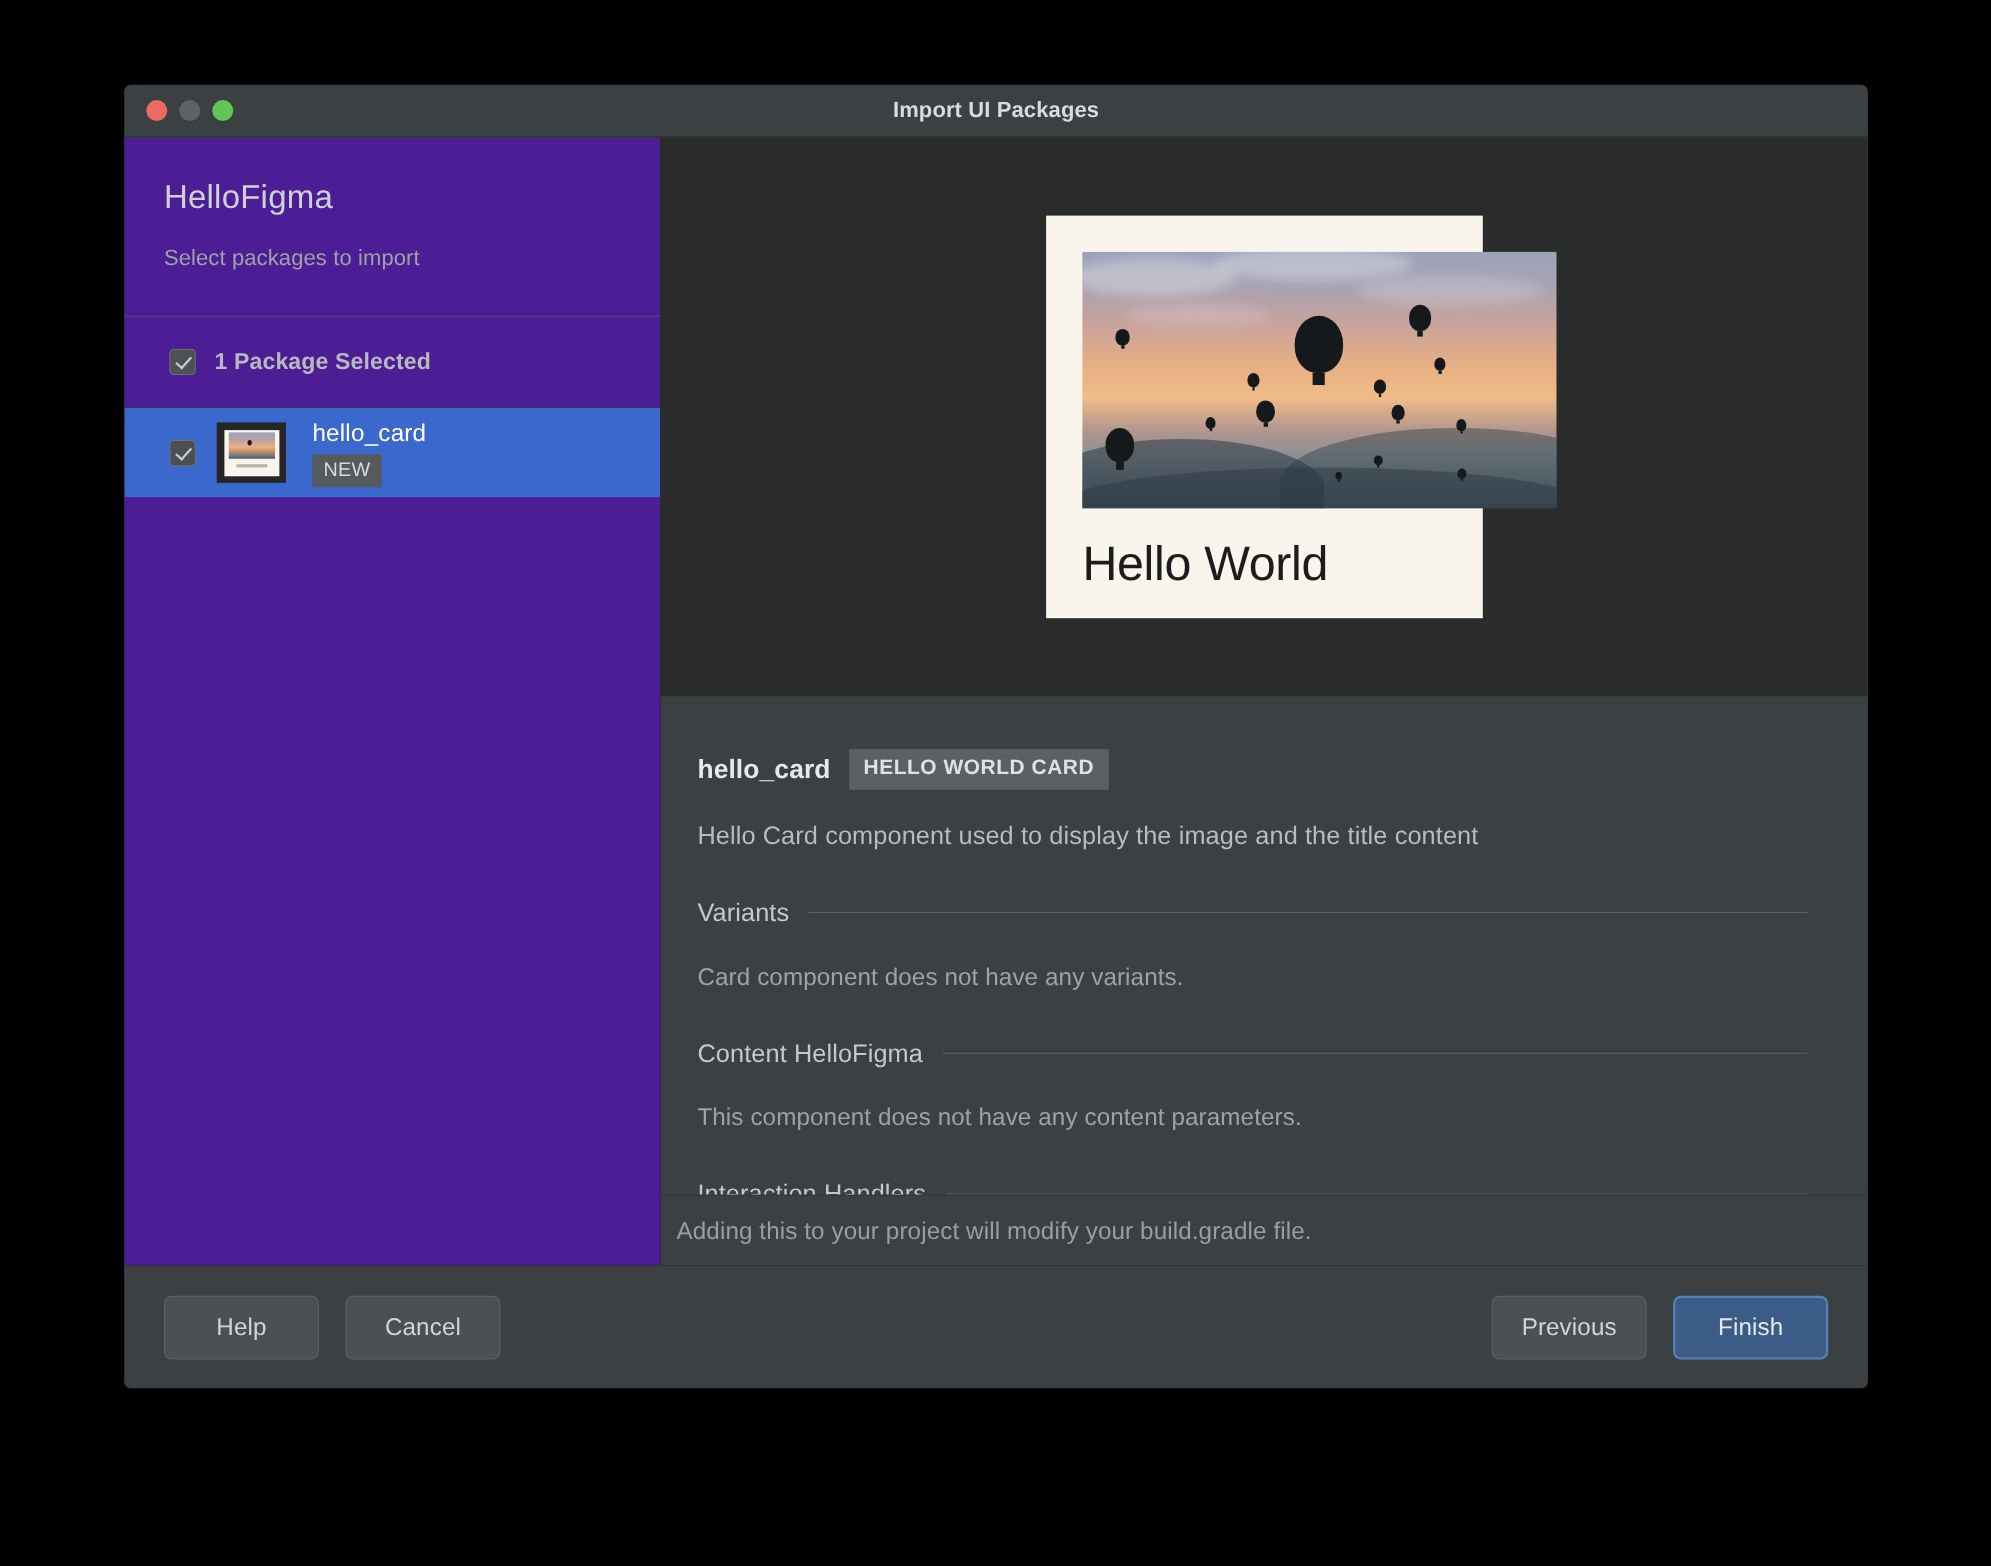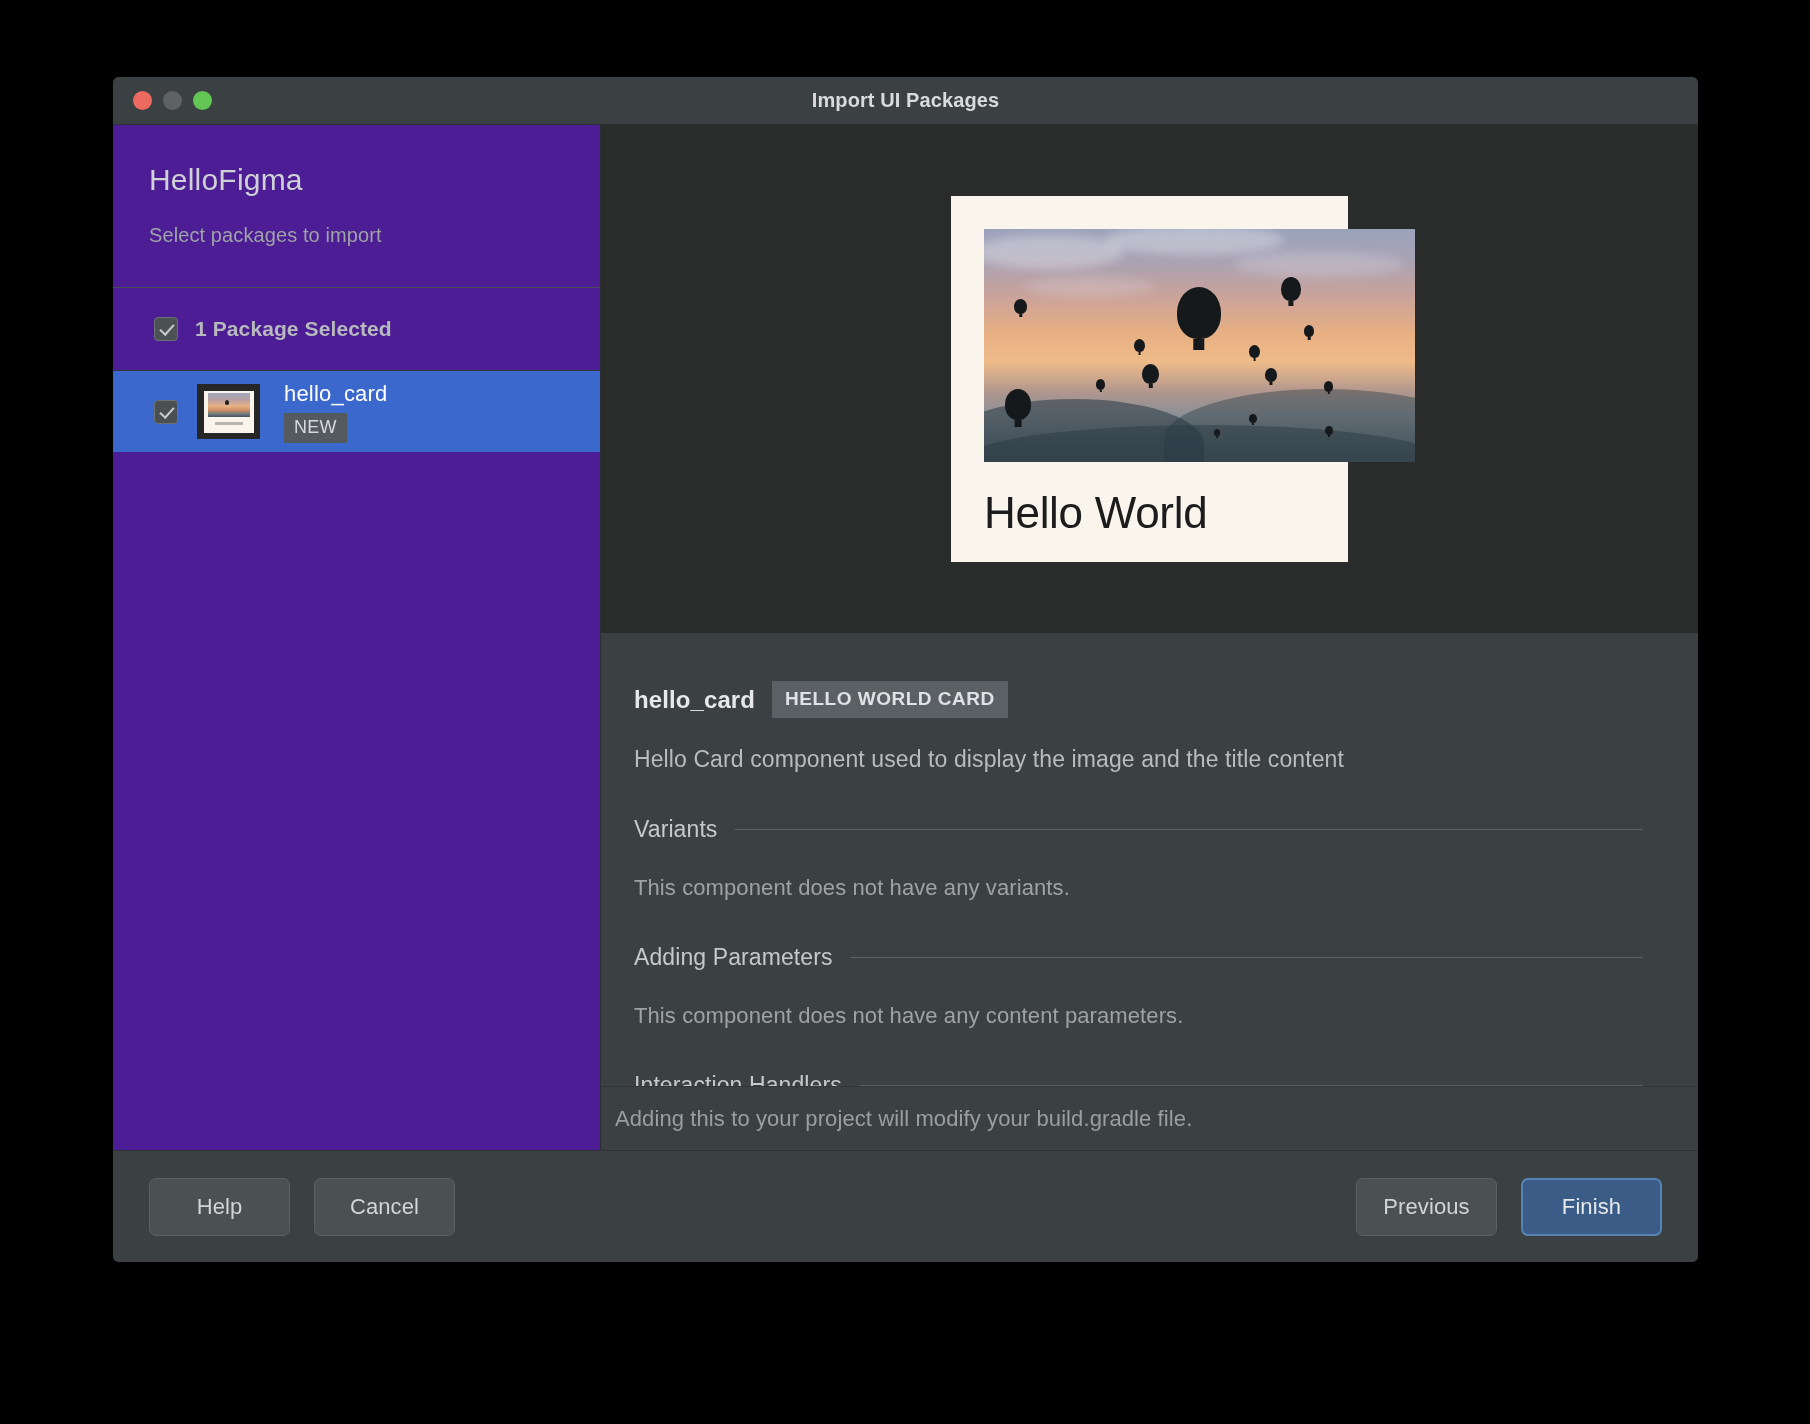--- a/index.html
+++ b/index.html
@@ -496,24 +496,24 @@
             <div class="detail-name">hello_card</div>
             <div class="detail-badge">HELLO WORLD CARD</div>
           </div>
 
           <div class="detail-desc">Hello Card component used to display the image and the title content</div>
 
           <div class="section-head">
             <div class="label">Variants</div>
             <div class="rule"></div>
           </div>
-          <div class="section-body">This component does not have any variants.</div>
+          <div class="section-body">Card component does not have any variants.</div>
 
           <div class="section-head">
-            <div class="label">Adding Parameters</div>
+            <div class="label">Content HelloFigma</div>
             <div class="rule"></div>
           </div>
           <div class="section-body">This component does not have any content parameters.</div>
 
           <div class="section-head">
             <div class="label">Interaction Handlers</div>
             <div class="rule"></div>
           </div>
         </div>
 

